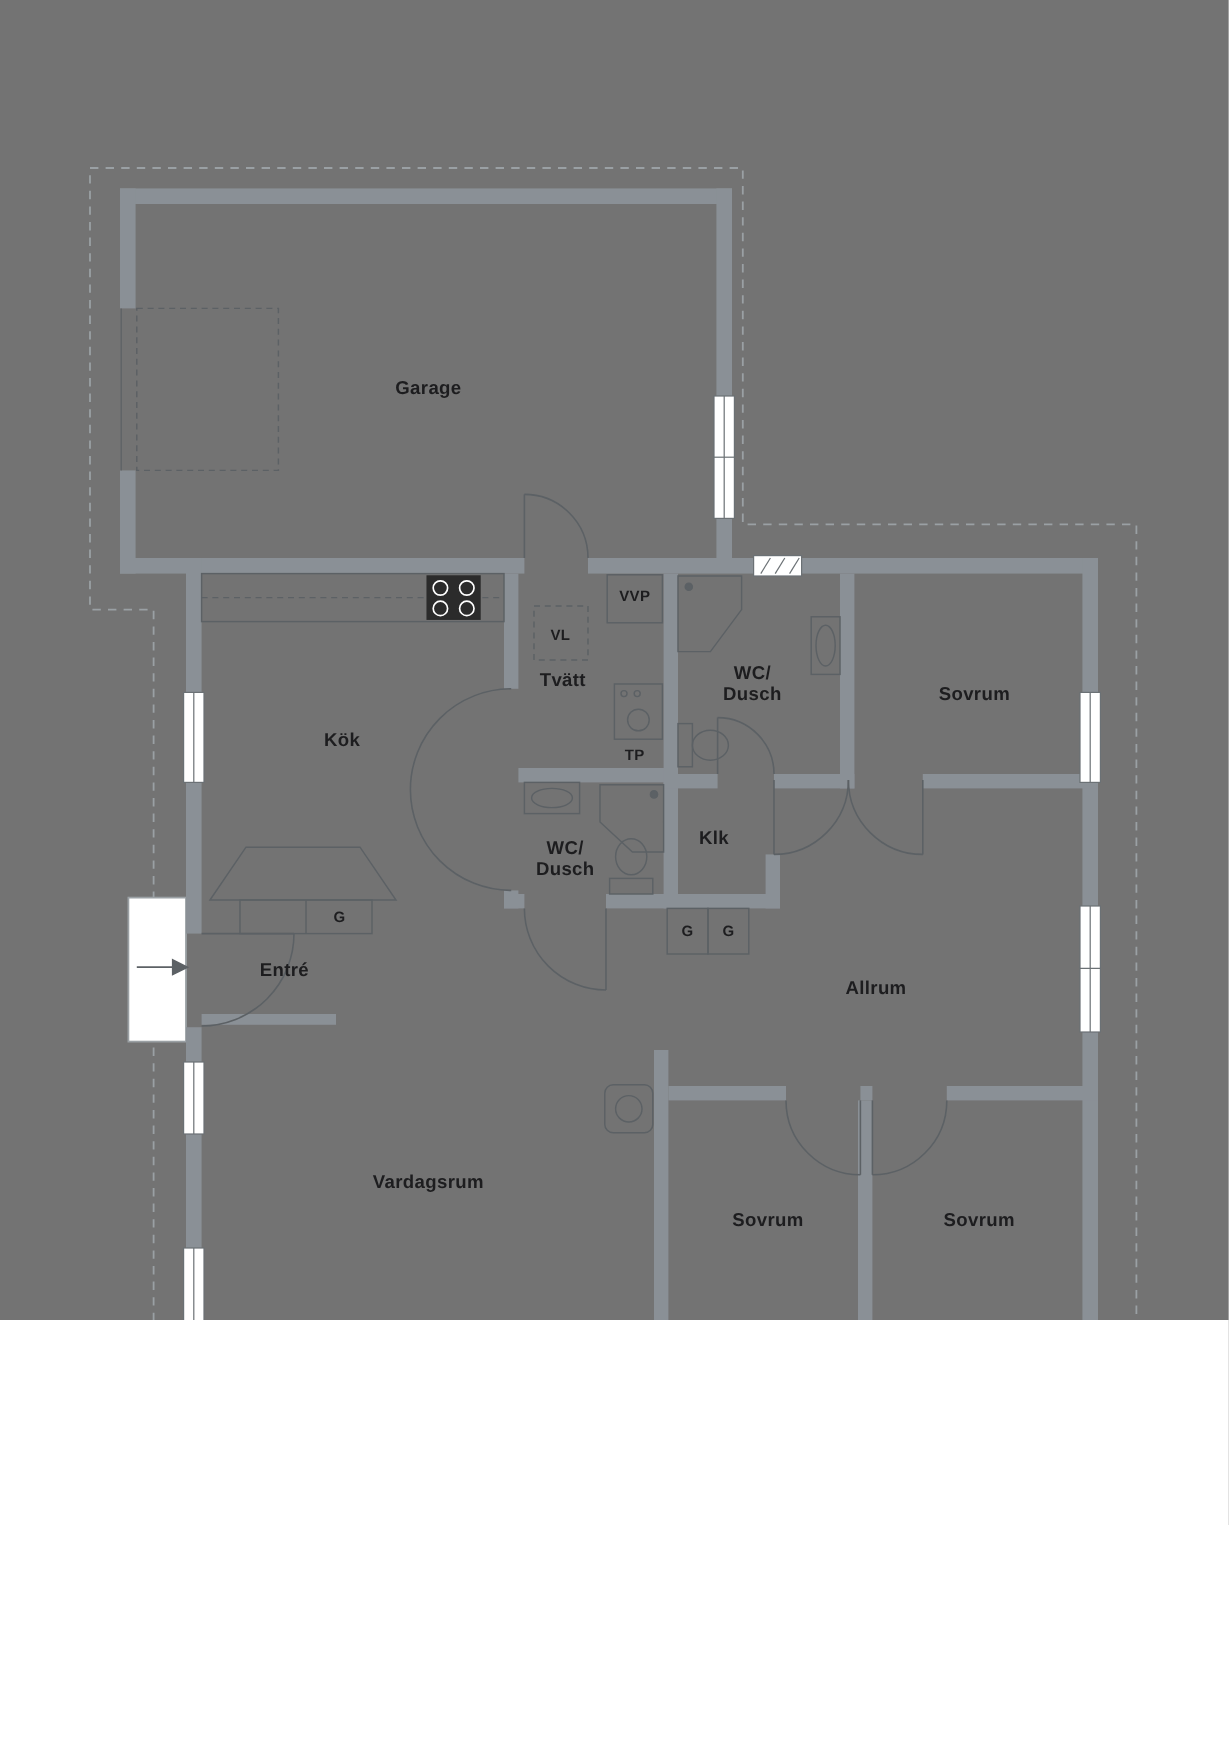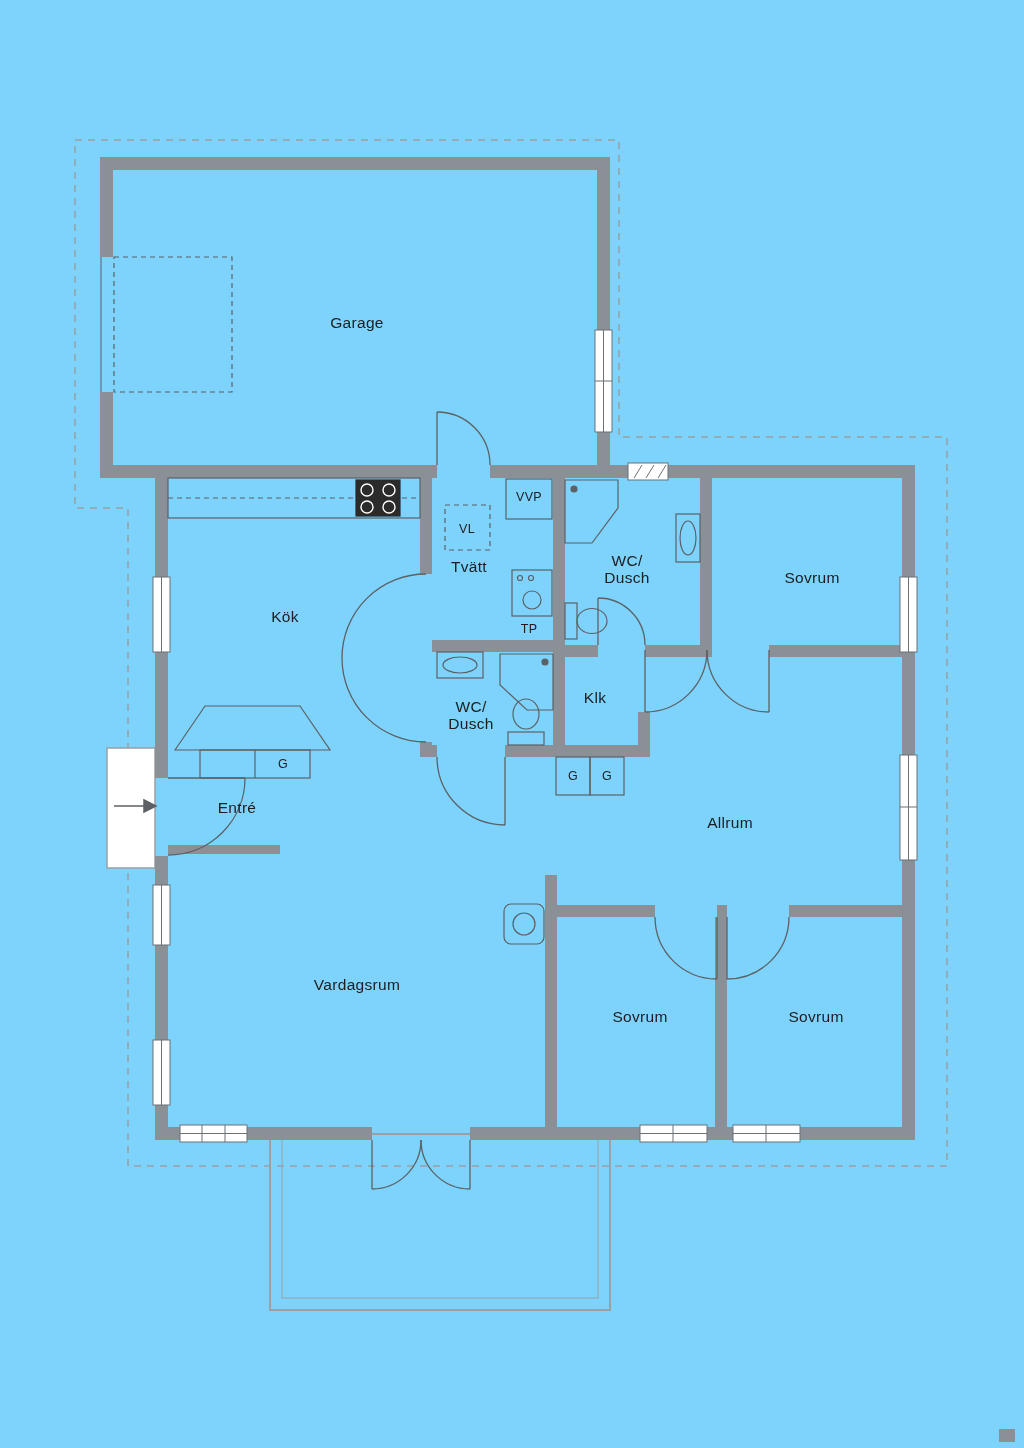--- a/index.html
+++ b/index.html
@@ -1,17 +1,17 @@
 <!DOCTYPE html>
 <html><head>
 <meta charset="utf-8">
 <style>
   html,body{margin:0;padding:0;background:#ffffff;}
-  .canvas{position:relative;width:1024px;height:1448px;background:#7dd3fc;overflow:hidden;
-          font-family:"Liberation Sans",sans-serif;}
+  .canvas{position:relative;width:1024px;height:1100px;background:#737373;overflow:hidden;
+          font-family:"Liberation Sans",sans-serif;font-weight:bold;}
   svg text{font-family:"Liberation Sans",sans-serif;fill:#1d1d1f;letter-spacing:.3px;}
   .lbl{font-size:15.5px;}
   .lbl-sm{font-size:12.5px;}
 </style>
 </head>
 <body>
 
 <div class="canvas">
 <svg width="1024" height="1448" viewBox="0 0 1024 1448">
 

